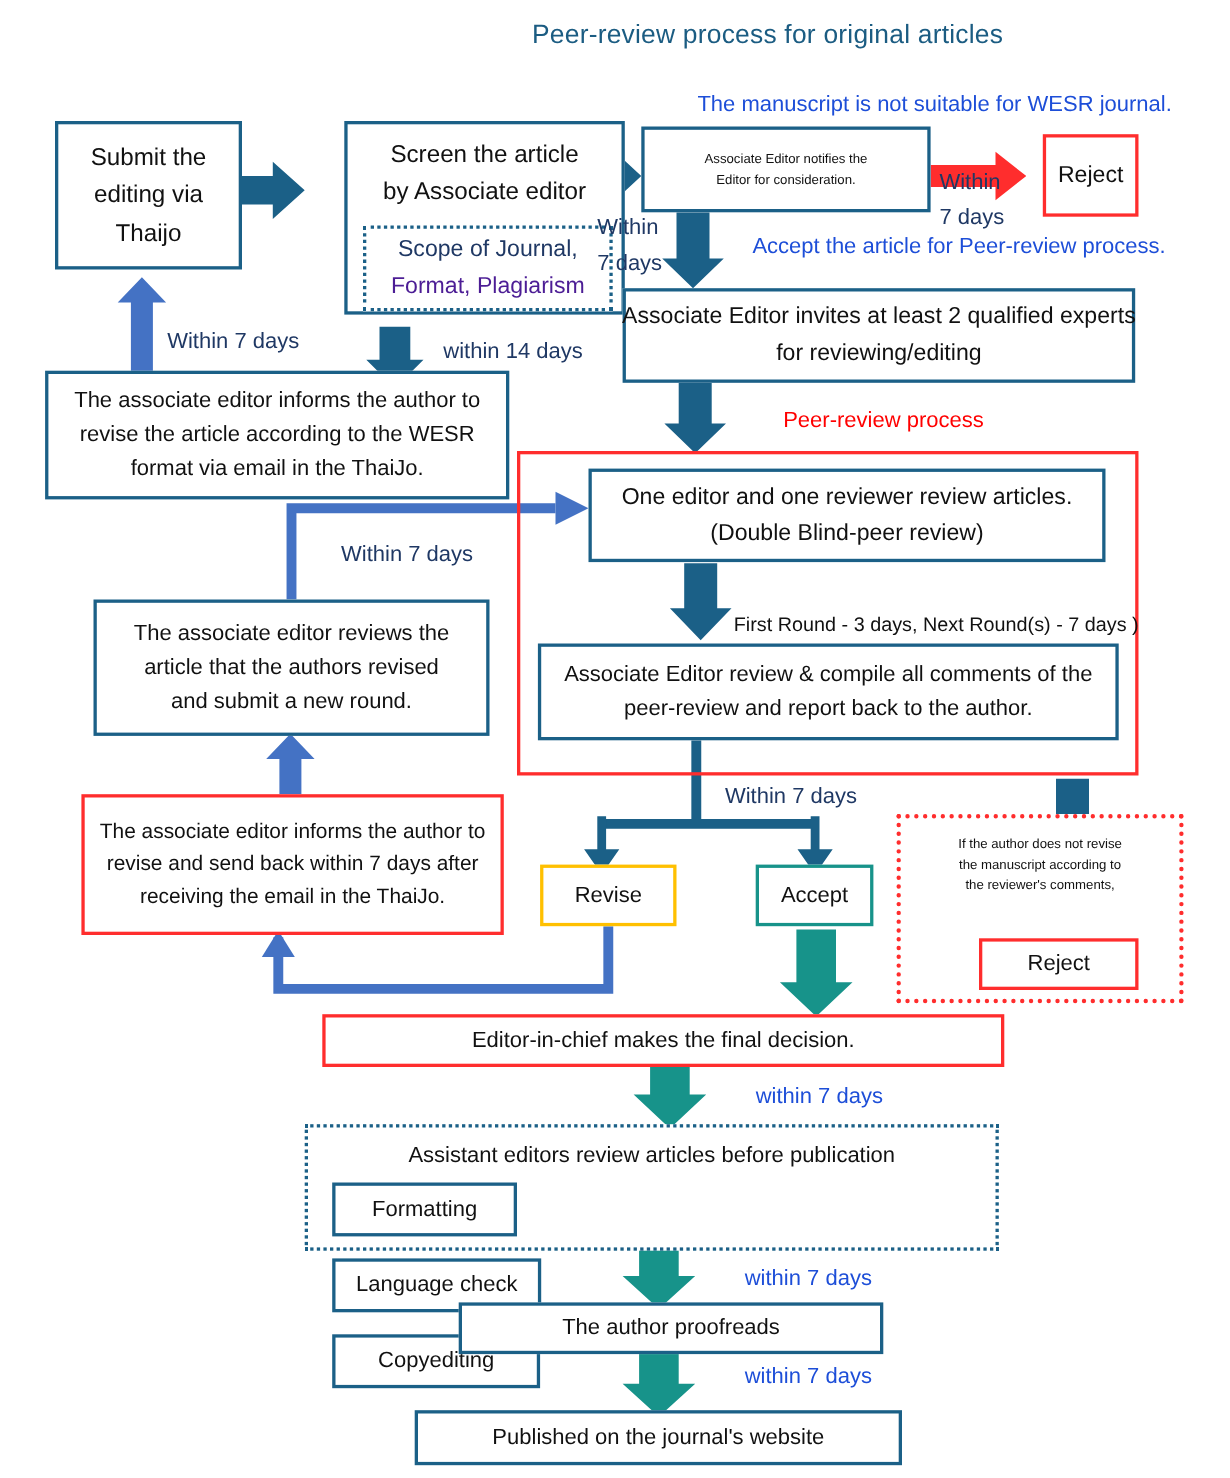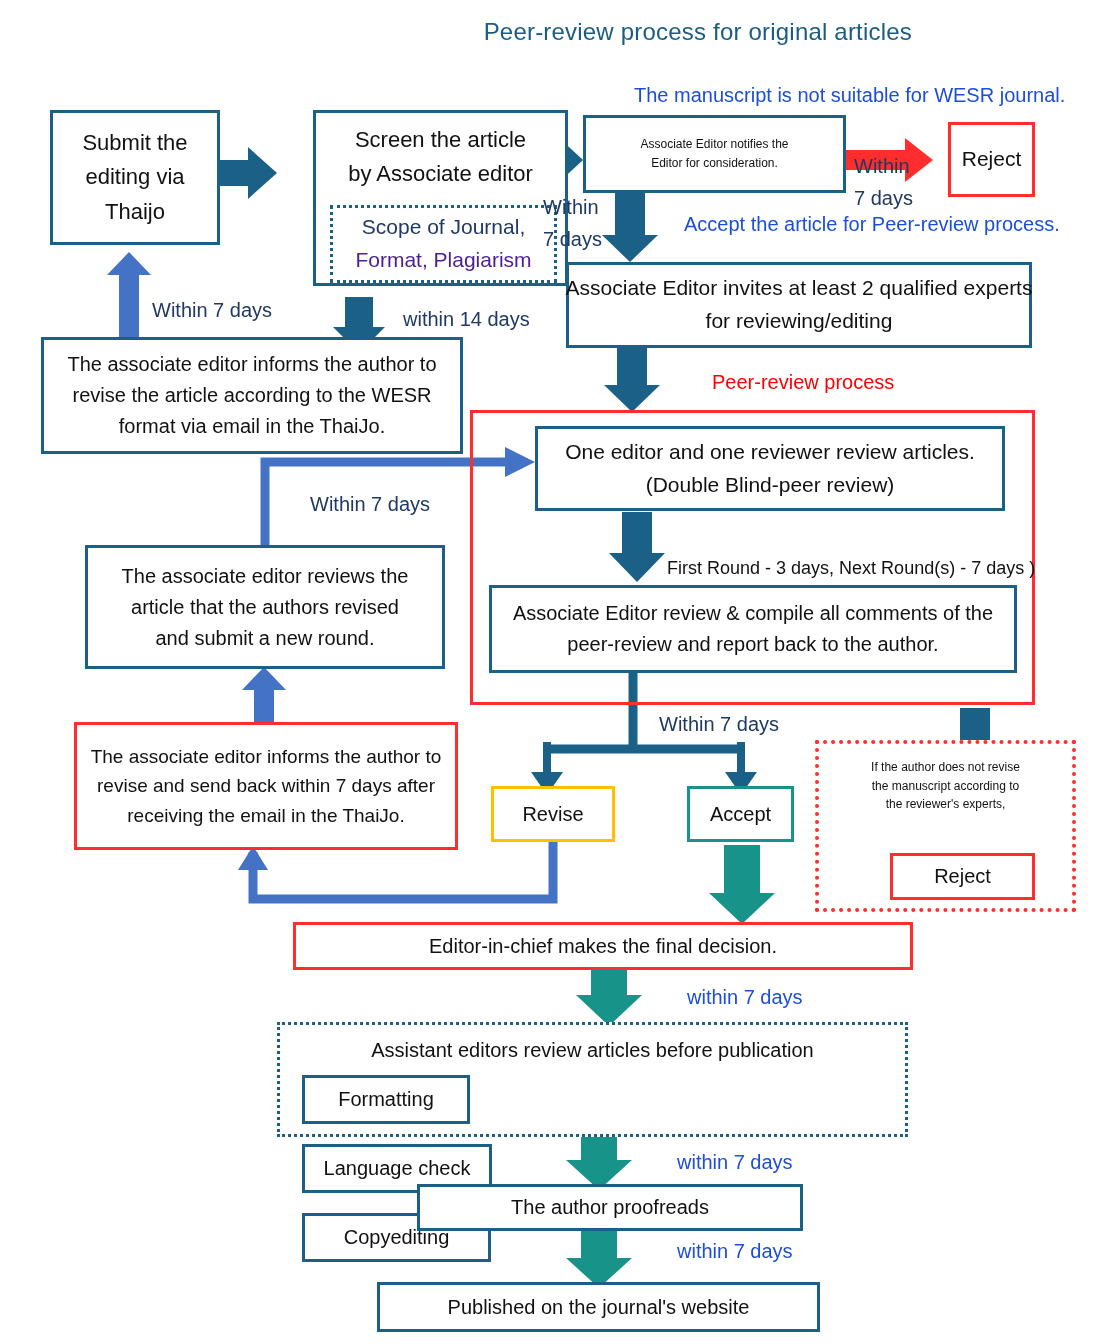--- a/index.html
+++ b/index.html
@@ -219,21 +219,21 @@
     <span class="ln f20">Revise</span>
   </div>
 
   <div class="node b-teal" style="left:687px;top:786px;width:107px;height:56px;">
     <span class="ln f20">Accept</span>
   </div>
 
   <div class="node d-red" style="left:815px;top:740px;width:261px;height:172px;justify-content:flex-start;padding-top:14px;">
     <span class="ln f17">If the author does not revise</span>
     <span class="ln f17">the manuscript according to</span>
-    <span class="ln f17">the reviewer's experts,</span>
+    <span class="ln f17">the reviewer's comments,</span>
     <div class="node b-red" style="position:absolute;left:71px;top:109px;width:145px;height:47px;">
       <span class="ln f20">Reject</span>
     </div>
   </div>
 
   <div class="node b-red" style="left:293px;top:922px;width:620px;height:48px;">
     <span class="ln f20">Editor-in-chief makes the final decision.</span>
   </div>
 
   <div class="lbl black f20" style="left:663px;top:986px;">within 7 days</div>

